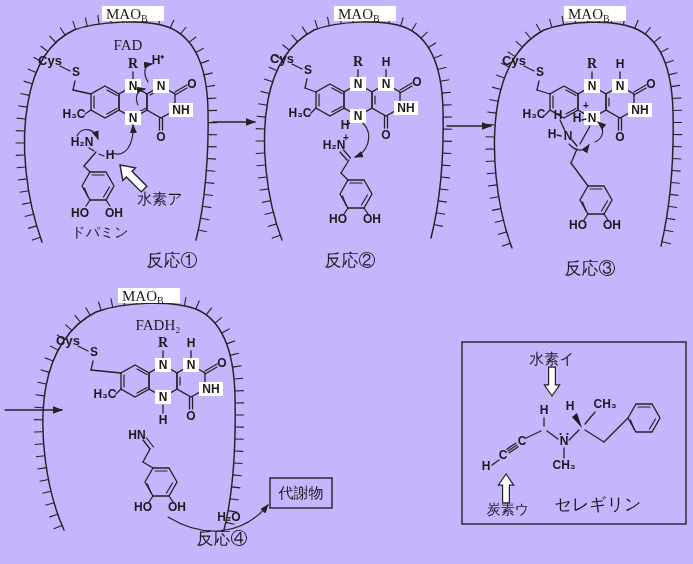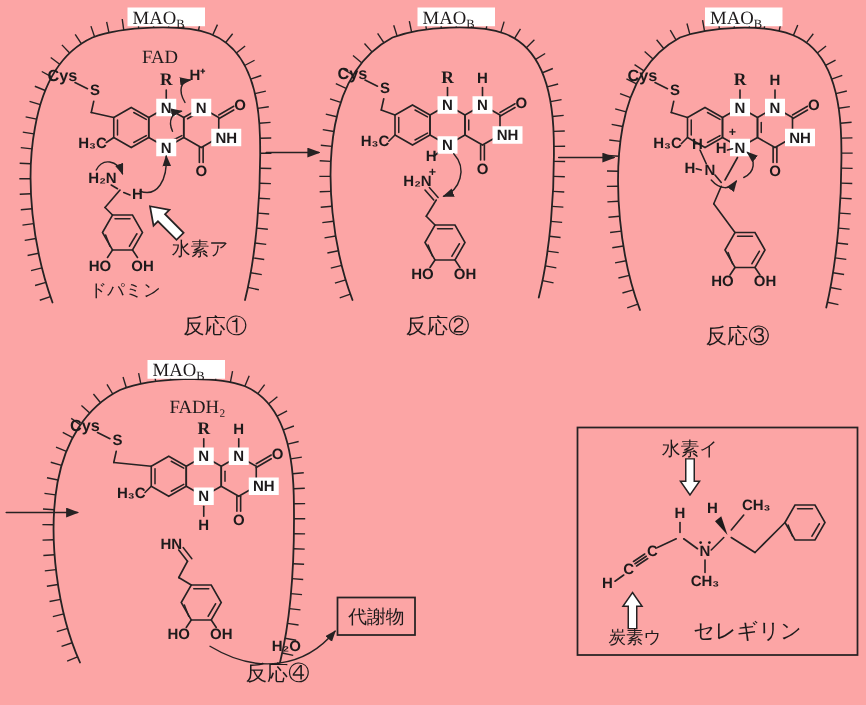--- a/index.html
+++ b/index.html
@@ -1,16 +1,16 @@
 <!DOCTYPE html>
 <html><head>
 <meta charset="utf-8">
 <style>
   html,body{margin:0;padding:0;background:#fff;}
-  .stage{position:relative;width:693px;height:564px;background:#fca5a5;overflow:hidden;
+  .stage{position:relative;width:693px;height:564px;background:#c4b5fd;overflow:hidden;
          font-family:"Liberation Serif",serif;}
   .panel{position:absolute;}
   svg line, svg path, svg polyline{fill:none;stroke:#262223;stroke-width:1.3;stroke-linecap:round;}
   svg path.blob{stroke-width:1.45;}
   svg line.tick{stroke-width:1.1;stroke-linecap:butt;}
   svg line.dbl{stroke-width:1.2;}
   text{fill:#1d1a1b;}
   .atom{font-family:"Liberation Sans",sans-serif;font-weight:bold;font-size:12px;text-anchor:middle;}
   .atom-sm{font-family:"Liberation Sans",sans-serif;font-weight:bold;font-size:10px;text-anchor:middle;}
   .cysb{font-family:"Liberation Sans",sans-serif;font-weight:bold;font-size:13px;text-anchor:middle;}

